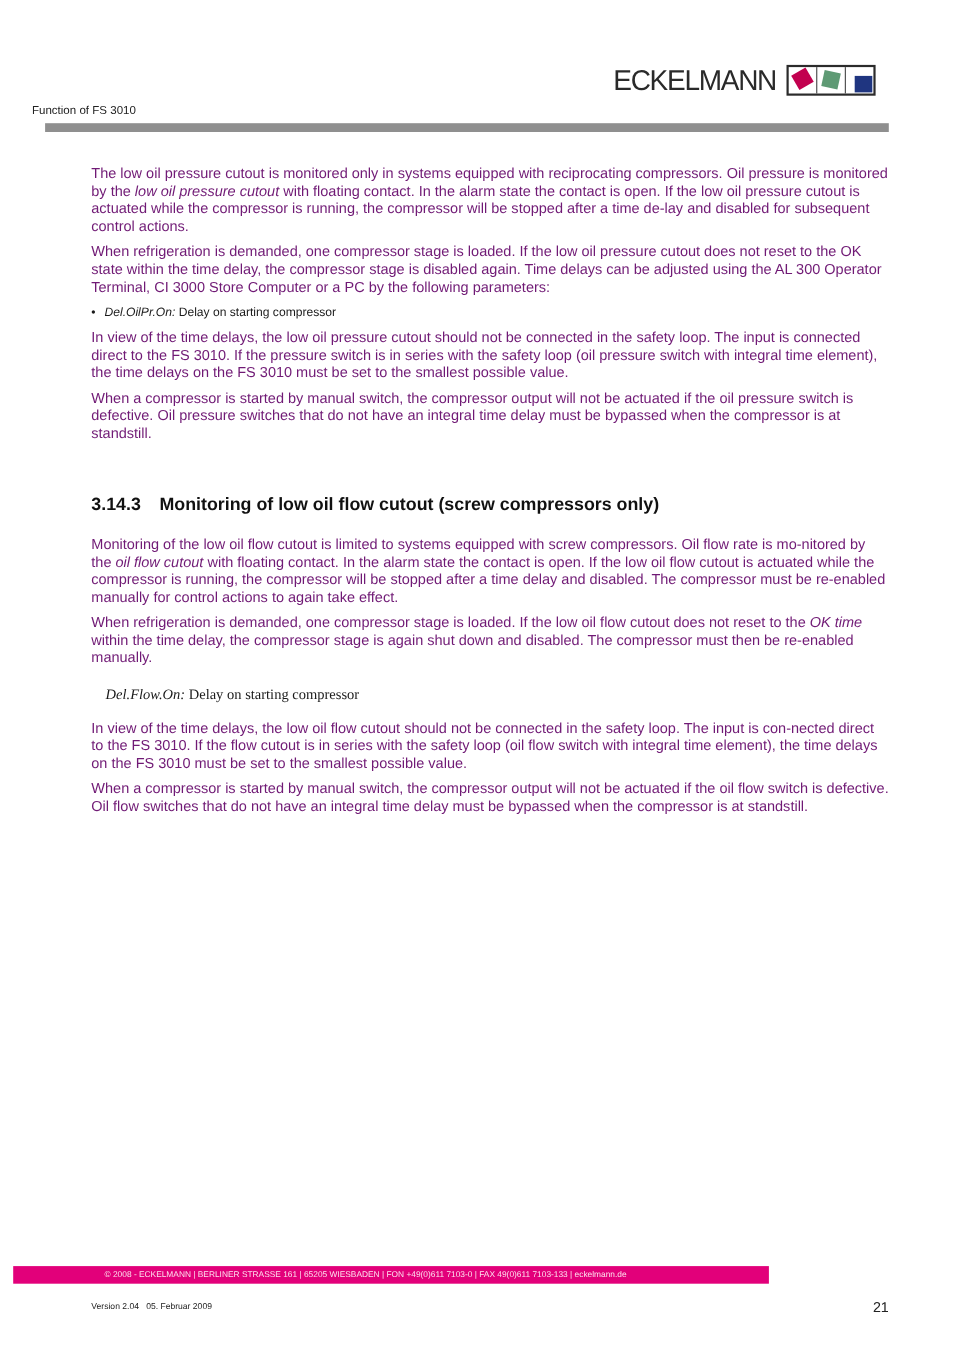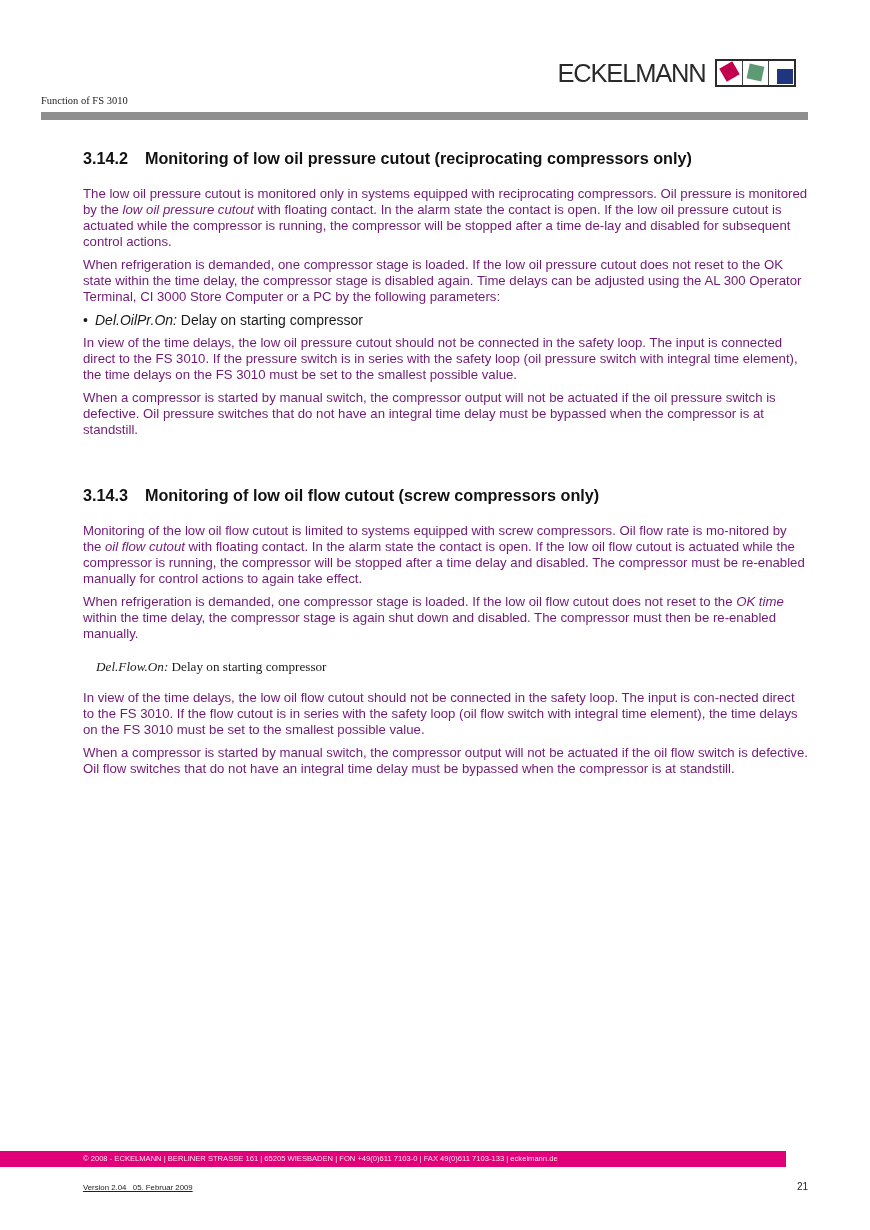--- a/index.html
+++ b/index.html
@@ -63,25 +63,24 @@
       transform: rotate(12deg);
     }
     .sq-blue {
       position: absolute;
       width: 16px; height: 15px;
       background: #1f3580;
       right: 1px; bottom: 1px;
     }
     .running-title {
       position: absolute;
-      left: 41px;
+      left: 29px;
       top: 95px;
       font-size: 10.5px;
       color: #222;
-      font-family: Liberation Serif, serif;
     }
     .header-rule {
       position: absolute;
       left: 41px;
       top: 112px;
       width: 767px;
       height: 8px;
       background: #8f8f8f;
     }
     .content {
@@ -100,37 +99,37 @@
     h2 .num { display: inline-block; width: 62px; }
     p {
       margin: 0 0 7px 0;
       font-size: 13.2px;
       line-height: 16px;
       color: #701a75;
     }
     .lead { margin-top: 10px; }
     .bullet {
       margin: 0 0 7px 0;
-      font-size: 14px;
+      font-size: 11px;
       line-height: 16px;
     }
     .bullet .dot { display: inline-block; width: 12px; }
     .param {
       margin: 0 0 5px 13px;
       font-size: 13.2px;
       line-height: 16px;
       font-family: Liberation Serif, serif;
     }
     .gap-section { height: 32px; }
     .gap-param { height: 10px; }
     .footer-strip {
       position: absolute;
-      left: 0;
+      left: 12px;
       top: 1151px;
-      width: 786px;
+      width: 687px;
       height: 16px;
       background: #e2007a;
     }
     .footer-strip span {
       position: absolute;
       left: 83px;
       top: 3px;
       font-size: 7.6px;
       color: #fde0ee;
       white-space: nowrap;
@@ -139,21 +138,21 @@
       position: absolute;
       left: 83px;
       top: 1183px;
       font-size: 7.8px;
       color: #222;
     }
     .page-num {
       position: absolute;
       right: 62px;
       top: 1181px;
-      font-size: 10px;
+      font-size: 13px;
       color: #222;
     }
   </style>
 </head>
 <body>
 
 <div class="logo">
   <span class="logo-word">ECKELMANN</span>
   <div class="logo-box">
     <div class="logo-cell">
@@ -166,21 +165,20 @@
         <div class="sq-blue"></div>
       </div>
   </div>
 </div>
 <div class="running-title">Function of FS 3010</div>
 <div class="header-rule"></div>
 
 <div class="content">
 
   <section>
-    <h2><span class="num">3.14.2</span><span>Monitoring of low oil pressure cutout (reciprocating compressors only)</span></h2>
     <p class="lead"><span>The low oil pressure cutout is monitored only in systems equipped with reciprocating compressors. Oil pressure is monitored by the </span><em>low oil pressure cutout</em><span> with floating contact. In the alarm state the contact is open. If the low oil pressure cutout is actuated while the compressor is running, the compressor will be stopped after a time de-lay and disabled for subsequent control actions.</span></p>
     <p>When refrigeration is demanded, one compressor stage is loaded. If the low oil pressure cutout does not reset to the OK state within the time delay, the compressor stage is disabled again. Time delays can be adjusted using the AL 300 Operator Terminal, CI 3000 Store Computer or a PC by the following parameters:</p>
     <div class="bullet"><span class="dot">•</span><em>Del.OilPr.On:</em><span> Delay on starting compressor</span></div>
     <p>In view of the time delays, the low oil pressure cutout should not be connected in the safety loop. The input is connected direct to the FS 3010. If the pressure switch is in series with the safety loop (oil pressure switch with integral time element), the time delays on the FS 3010 must be set to the smallest possible value.</p>
     <p>When a compressor is started by manual switch, the compressor output will not be actuated if the oil pressure switch is defective. Oil pressure switches that do not have an integral time delay must be bypassed when the compressor is at standstill.</p>
   </section>
 
   <div class="gap-section"></div>
 
   <section>
@@ -191,14 +189,14 @@
     <div class="param"><em>Del.Flow.On:</em><span> Delay on starting compressor</span></div>
     <div class="gap-param"></div>
     <p>In view of the time delays, the low oil flow cutout should not be connected in the safety loop. The input is con-nected direct to the FS 3010. If the flow cutout is in series with the safety loop (oil flow switch with integral time element), the time delays on the FS 3010 must be set to the smallest possible value.</p>
     <p>When a compressor is started by manual switch, the compressor output will not be actuated if the oil flow switch is defective. Oil flow switches that do not have an integral time delay must be bypassed when the compressor is at standstill.</p>
   </section>
 </div>
 
 <div class="footer-strip">
   <span>© 2008 - ECKELMANN | BERLINER STRASSE 161 | 65205 WIESBADEN | FON +49(0)611 7103-0 | FAX 49(0)611 7103-133 | eckelmann.de</span>
 </div>
-<div class="version" style="white-space:pre;text-decoration:underline;">Version 2.04   05. Februar 2009</div>
+<div class="version" style="white-space:pre;">Version 2.04   05. Februar 2009</div>
 <div class="page-num">21</div>
 
 </body></html>

